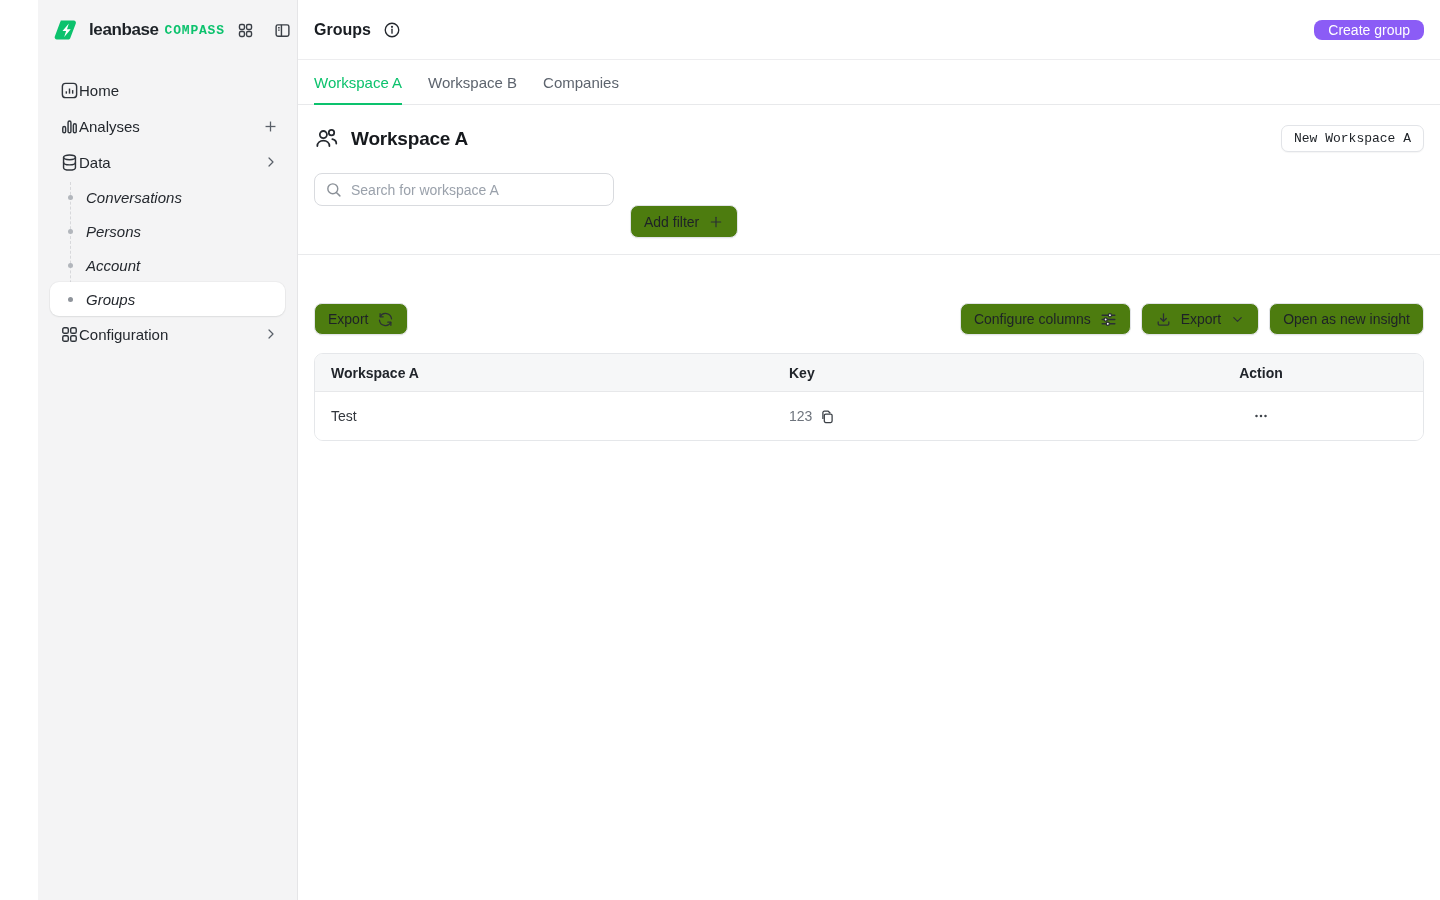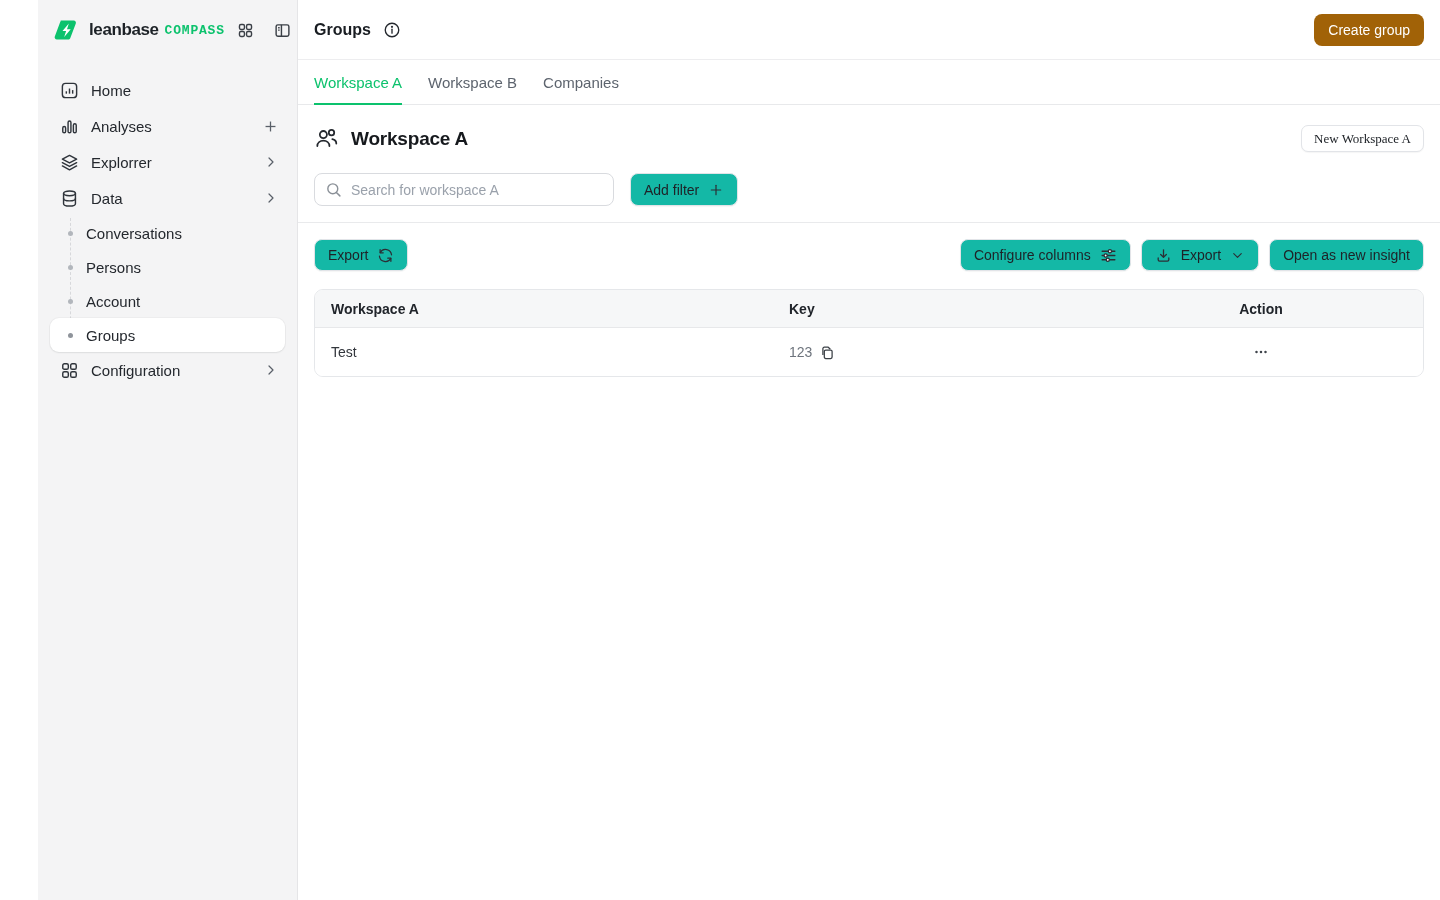--- a/index.html
+++ b/index.html
@@ -20,28 +20,28 @@
   .logo-row { height:60px; display:flex; align-items:center; padding:0 16px; gap:4px; }
   .logo-mark { margin-right:6px; }
   .brand-name { font-size:17px; font-weight:700; color:#1d2227; letter-spacing:-0.4px; }
   .brand-suffix { font-size:13px; font-weight:700; letter-spacing:0.8px; color:#0cc26d; margin-left:2px;font-family:Liberation Mono, monospace; }
   .logo-spacer { flex:1; }
   .top-icon-btn { padding:4px; border-radius:5px; color:#3a3f46; cursor:pointer; }
   .top-icon-btn + .top-icon-btn { margin-left:8px; }
 
   .nav { padding:12px 0 0; }
   .nav-item {
-    height:36px; display:flex; align-items:center; gap:12px;
+    height:36px; display:flex; align-items:center; 
     padding:0 18px 0 22px; font-size:15px; color:#24282e; cursor:pointer;
   }
   .nav-item .nav-label { flex:1; }
   .nav-ico { color:#2f343b; }
   .nav-trail { color:#595f68; }
 
-  .subtree { position:relative; }
+  .subtree { position:relative;font-style:italic; }
   .subtree::before {
     content:""; position:absolute; left:32px; top:2px; bottom:18px;
     border-left:1px dashed #d7d8db;
   }
   .sub-item {
     position:relative; height:34px; display:flex; align-items:center;
     padding-left:48px; font-size:15px; color:#24282e; cursor:pointer;
   }
   .sub-item .dot {
     position:absolute; left:30px; width:5px; height:5px; border-radius:50%;
@@ -58,21 +58,21 @@
   .main { flex:1; display:flex; flex-direction:column; min-width:0; }
 
   .topbar {
     height:60px; display:flex; align-items:center; justify-content:space-between;
     padding:0 16px; border-bottom:1px solid #ededef;
   }
   .title-wrap { display:flex; align-items:center; gap:12px; }
   .page-title { font-size:16px; font-weight:700; color:#191d22; }
   .info-ico { color:#24282e; cursor:pointer; }
   .btn-primary {
-    height:32px; padding:0 14px; background:#a16207; color:#ffffff;
+    height:20px; padding:0 14px; background:#8b5cf6; color:#ffffff;
     font-size:14px; font-weight:500; border:none; border-radius:8px; cursor:pointer;
     font-family:inherit;
   }
 
   .tabs { height:45px; display:flex; gap:26px; padding:0 16px; border-bottom:1px solid #e8e9eb; }
   .tab {
     display:flex; align-items:center; font-size:15px; color:#5d646e;
     position:relative; cursor:pointer;
   }
   .tab.active { color:#0cc26d; }
@@ -83,40 +83,40 @@
 
   .content { padding:14px 16px 0; flex:1; }
 
   .section-head { display:flex; align-items:center; justify-content:space-between; margin-top:6px; }
   .section-title-wrap { display:flex; align-items:center; gap:12px; }
   .section-title { font-size:19px; font-weight:700; color:#16191d; letter-spacing:-0.2px; }
   .users-ico { color:#24282e; }
   .btn-small {
     height:27px; padding:0 12px; background:#ffffff; border:1px solid #e2e4e8;
     border-radius:7px; font-size:13px; color:#202429; cursor:pointer;
-    box-shadow:0 1px 1px rgba(20,22,25,0.04); font-family:Liberation Serif, serif;
+    box-shadow:0 1px 1px rgba(20,22,25,0.04); font-family:Liberation Mono, monospace;
   }
 
   .filter-row { display:flex; gap:16px; margin-top:21px; }
   .search-box {
     width:300px; height:33px; border:1px solid #d9dbdf; border-radius:8px;
     background:#fff; display:flex; align-items:center; padding:0 10px; gap:9px;
   }
   .search-box svg { color:#8a9097; flex:none; }
   .search-box input {
     border:none; outline:none; flex:1; font-size:14px; color:#2a2e34;
     font-family:inherit; background:transparent;
   }
   .search-box input::placeholder { color:#9aa1ab; }
 
   .btn {
     display:inline-flex; align-items:center; gap:9px; height:33px; padding:0 13px;
-    background:#14b8a6; border:1px solid #e2e4e8; border-radius:8px;
+    background:#4d7c0f; border:1px solid #e2e4e8; border-radius:8px;
     font-size:14px; font-weight:500; color:#1e2227; cursor:pointer;
-    box-shadow:0 1px 1px rgba(20,22,25,0.04); font-family:inherit; white-space:nowrap;
+    box-shadow:0 1px 1px rgba(20,22,25,0.04); font-family:inherit; white-space:nowrap;margin-top:32px;
   }
   .btn svg { color:#2b2f35; }
 
   .divider { height:1px; background:#e9eaec; margin:16px -16px 0; }
 
   .toolbar { display:flex; align-items:center; justify-content:space-between; margin-top:16px; }
   .toolbar .btn { height:32px; }
   .toolbar-right { display:flex; gap:10px; }
 
   .table-card { margin-top:18px; border:1px solid #e5e7ea; border-radius:9px; overflow:hidden; background:#fff; }
@@ -187,35 +187,20 @@
       </span>
       <span class="nav-label">Analyses</span>
       <span class="nav-trail">
         <svg width="17" height="17" viewBox="0 0 24 24" fill="none" stroke="currentColor" stroke-width="1.8">
           <line x1="12" y1="5" x2="12" y2="19"></line>
             <line x1="5" y1="12" x2="19" y2="12"></line>
         </svg>
       </span>
     </div>
 
-    <div class="nav-item">
-      <span class="nav-ico">
-        <svg width="19" height="19" viewBox="0 0 24 24" fill="none" stroke="currentColor" stroke-width="1.8" stroke-linejoin="round" stroke-linecap="round">
-          <path d="M12 3 L21 7.8 12 12.6 3 7.8 Z"></path>
-          <path d="M3 12.2 L12 17 21 12.2"></path>
-          <path d="M3 16.4 L12 21.2 21 16.4"></path>
-        </svg>
-      </span>
-      <span class="nav-label">Explorrer</span>
-      <span class="nav-trail">
-        <svg width="16" height="16" viewBox="0 0 24 24" fill="none" stroke="currentColor" stroke-width="1.8" stroke-linecap="round" stroke-linejoin="round">
-            <path d="M9 6l6 6-6 6"></path>
-          </svg>
-      </span>
-    </div>
 
     <div class="nav-item">
       <span class="nav-ico">
         <svg width="19" height="19" viewBox="0 0 24 24" fill="none" stroke="currentColor" stroke-width="1.8" stroke-linecap="round">
           <ellipse cx="12" cy="5.5" rx="7.5" ry="3"></ellipse>
           <path d="M4.5 5.5v13c0 1.7 3.4 3 7.5 3s7.5-1.3 7.5-3v-13"></path>
           <path d="M4.5 12c0 1.7 3.4 3 7.5 3s7.5-1.3 7.5-3"></path>
         </svg>
       </span>
       <span class="nav-label">Data</span>

